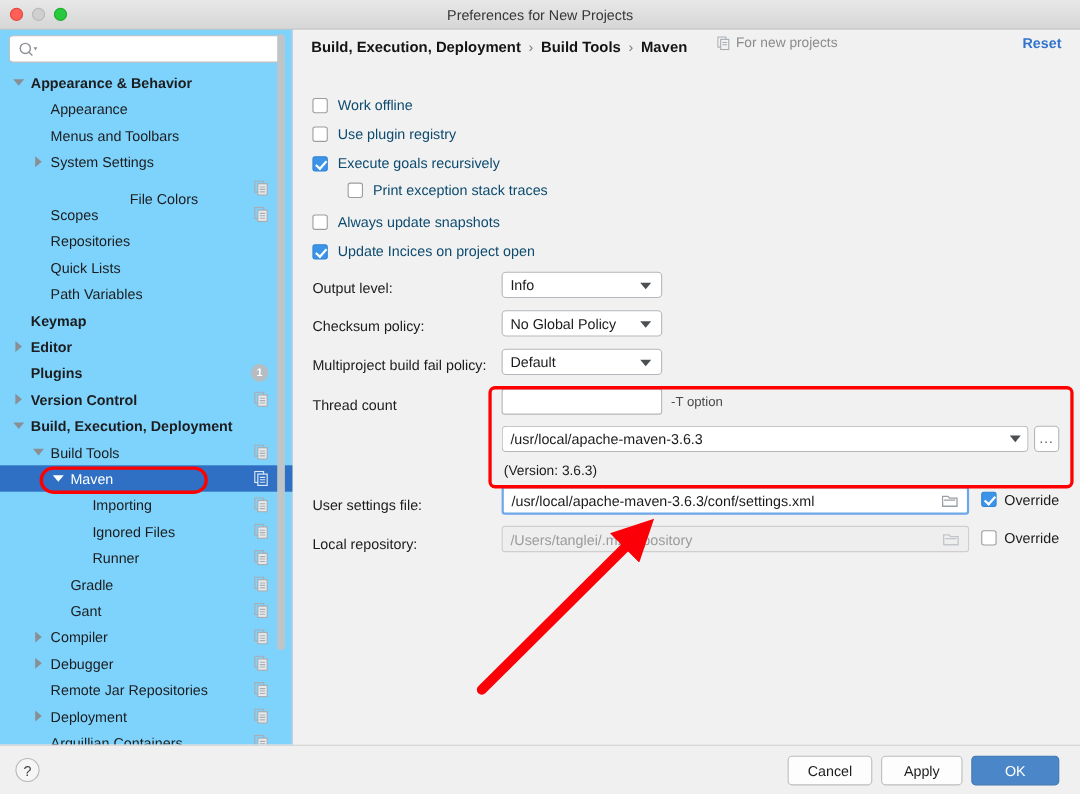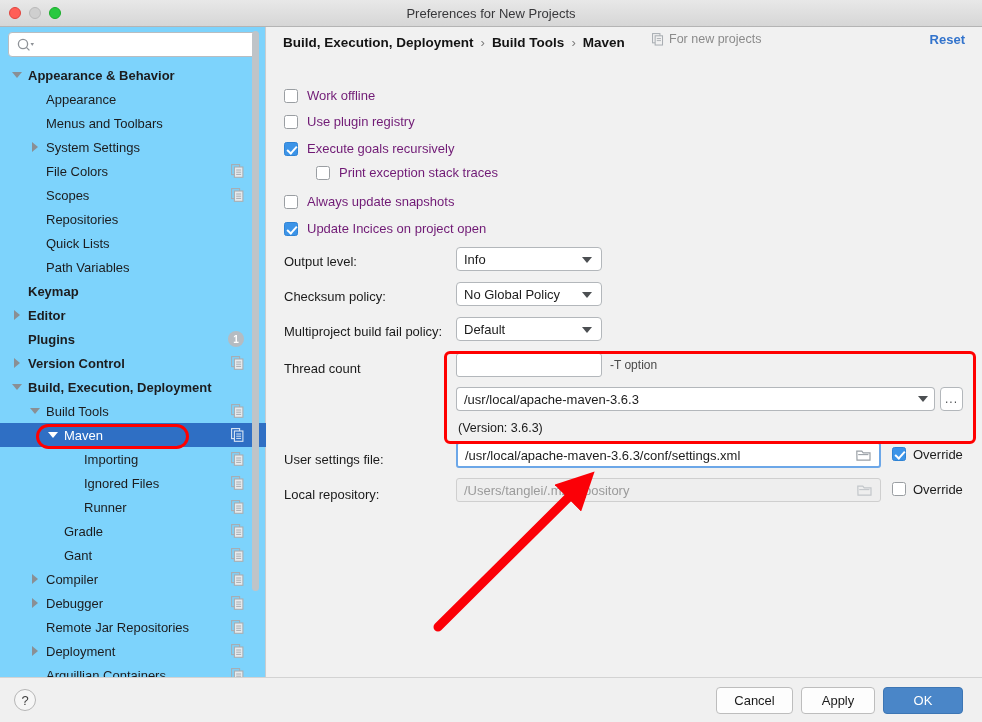--- a/index.html
+++ b/index.html
@@ -144,21 +144,21 @@
   #reset-link {
     position: absolute; top: 5px; right: 17px;
     font-size: 13px; color: #3273cc; font-weight: bold;
     cursor: pointer;
   }
 
   
   .cbrow {
     position: absolute; left: 17px;
     display: flex; align-items: center; gap: 9px;
-    font-size: 13px; color: #701a75;
+    font-size: 13px; color: #0c4a6e;
     cursor: default;
   }
   .cbox {
     width: 14px; height: 14px;
     border: 1px solid #9a9ea2;
     border-radius: 2.5px;
     background: #ffffff;
     flex: 0 0 14px;
     position: relative;
   }
@@ -366,21 +366,21 @@
         <div class="row" style="padding-left: 28px;">
           <span class="twisty"></span>
           <span class="label" style="margin-left: 4px;">Menus and Toolbars</span>
         </div>
         <div class="row" style="padding-left: 28px;">
           <span class="twisty">
             <i class="arrow-right"></i>
           </span>
           <span class="label" style="margin-left: 4px;">System Settings</span>
         </div>
-        <div class="row" style="padding-left: 28px;">
+        <div class="row" style="padding-left: 28px; flex-direction: column;">
           <span class="twisty"></span>
           <span class="label" style="margin-left: 4px;">File Colors</span>
           <svg class="copy-icon" viewBox="0 0 13 14">
             <rect x="0.6" y="0.6" width="8" height="10" fill="none" stroke="#a8adb2" stroke-width="1.1"></rect>
             <rect x="3.4" y="3" width="8.5" height="10.3" fill="#e6eaed" stroke="#a8adb2" stroke-width="1.1"></rect>
             <line x1="5.2" y1="6" x2="10.1" y2="6" stroke="#a8adb2" stroke-width="1"></line>
             <line x1="5.2" y1="8.2" x2="10.1" y2="8.2" stroke="#a8adb2" stroke-width="1"></line>
             <line x1="5.2" y1="10.4" x2="10.1" y2="10.4" stroke="#a8adb2" stroke-width="1"></line>
           </svg>
         </div>

